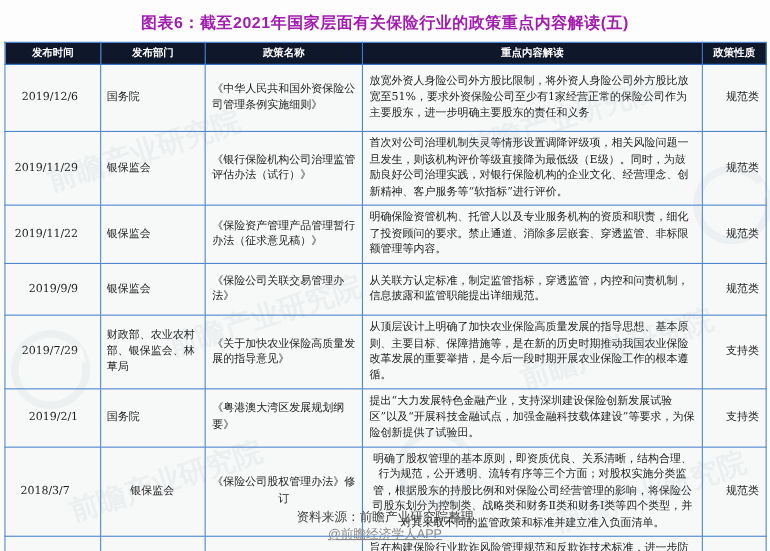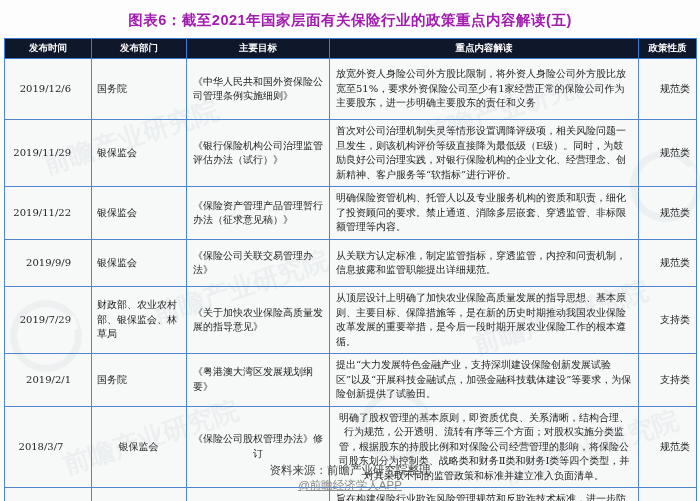--- a/index.html
+++ b/index.html
@@ -115,21 +115,21 @@
     <col style="width:87px">
     <col style="width:95px">
     <col style="width:143px">
     <col style="width:309px">
     <col style="width:58px">
   </colgroup>
   <thead>
     <tr>
       <th>发布时间</th>
       <th>发布部门</th>
-      <th>主要目标</th>
+      <th>政策名称</th>
       <th>重点内容解读</th>
       <th>政策性质</th>
     </tr>
   </thead>
   <tbody>
     <tr>
       <td class="c-date">2019/12/6</td>
       <td class="c-dept">国务院</td>
       <td class="c-policy">《中华人民共和国外资保险公司管理条例实施细则》</td>
       <td class="c-content">放宽外资人身险公司外方股比限制，将外资人身险公司外方股比放宽至51%，要求外资保险公司至少有1家经营正常的保险公司作为主要股东，进一步明确主要股东的责任和义务</td>

